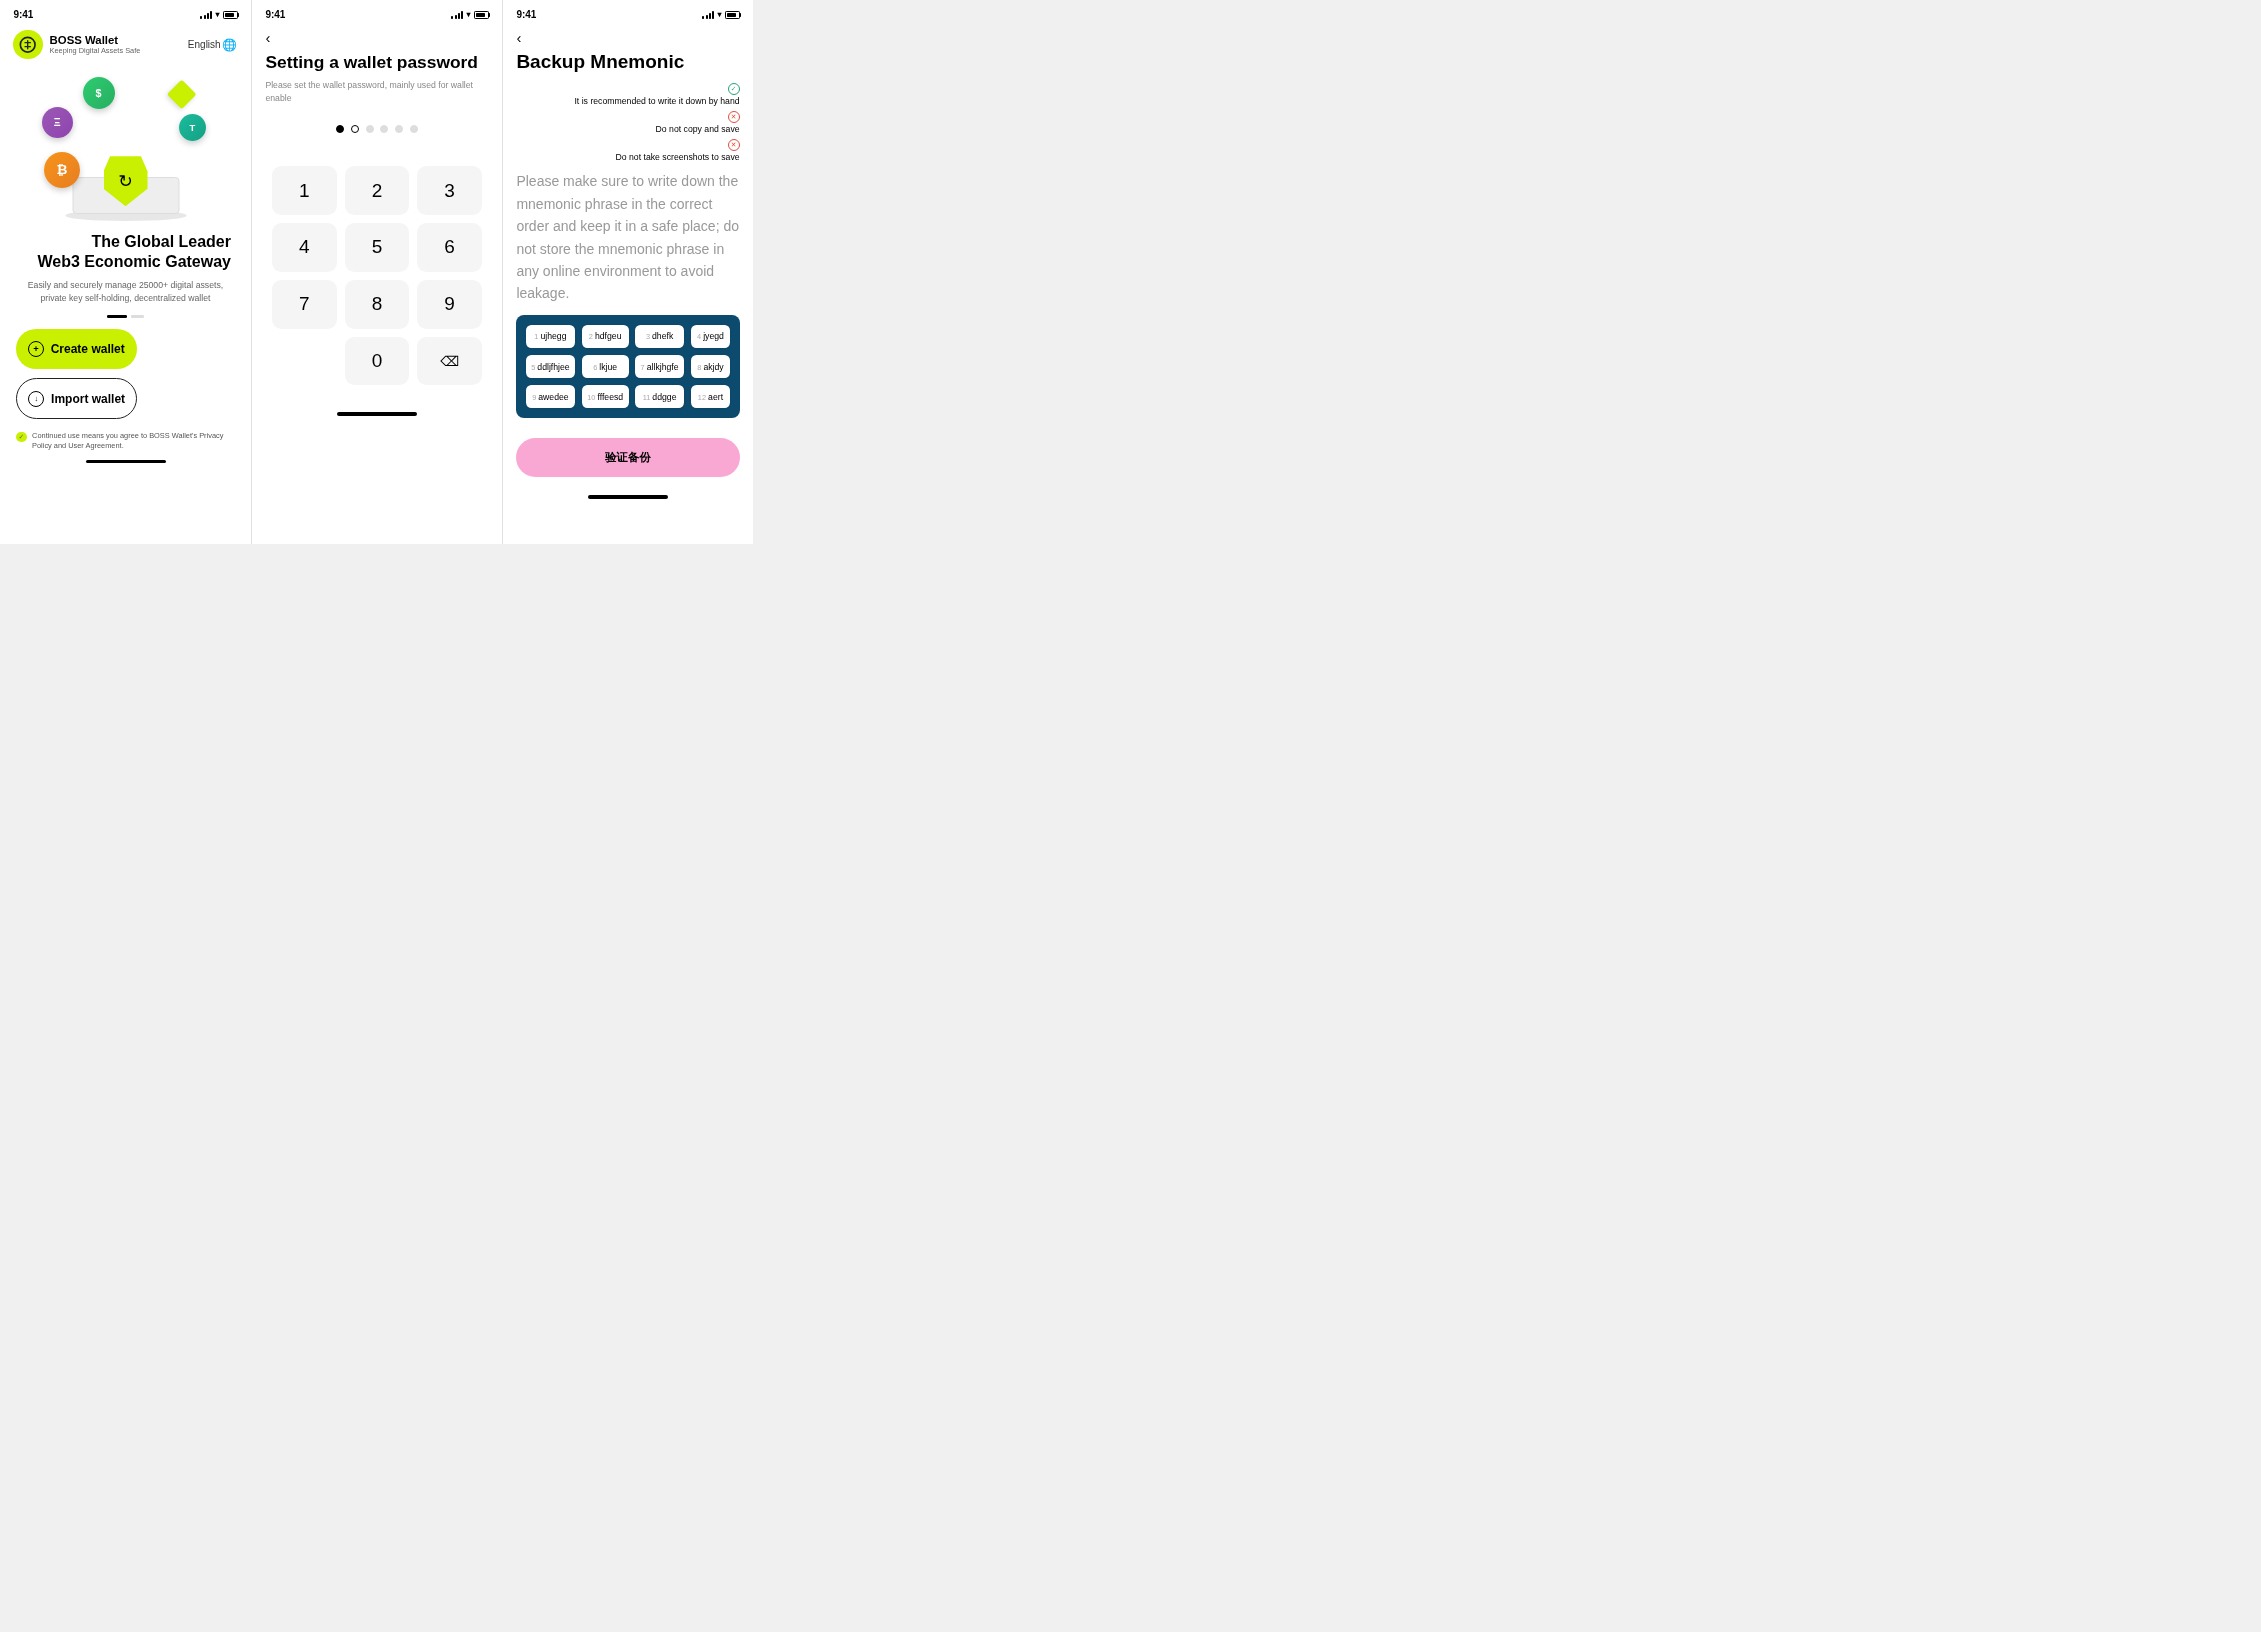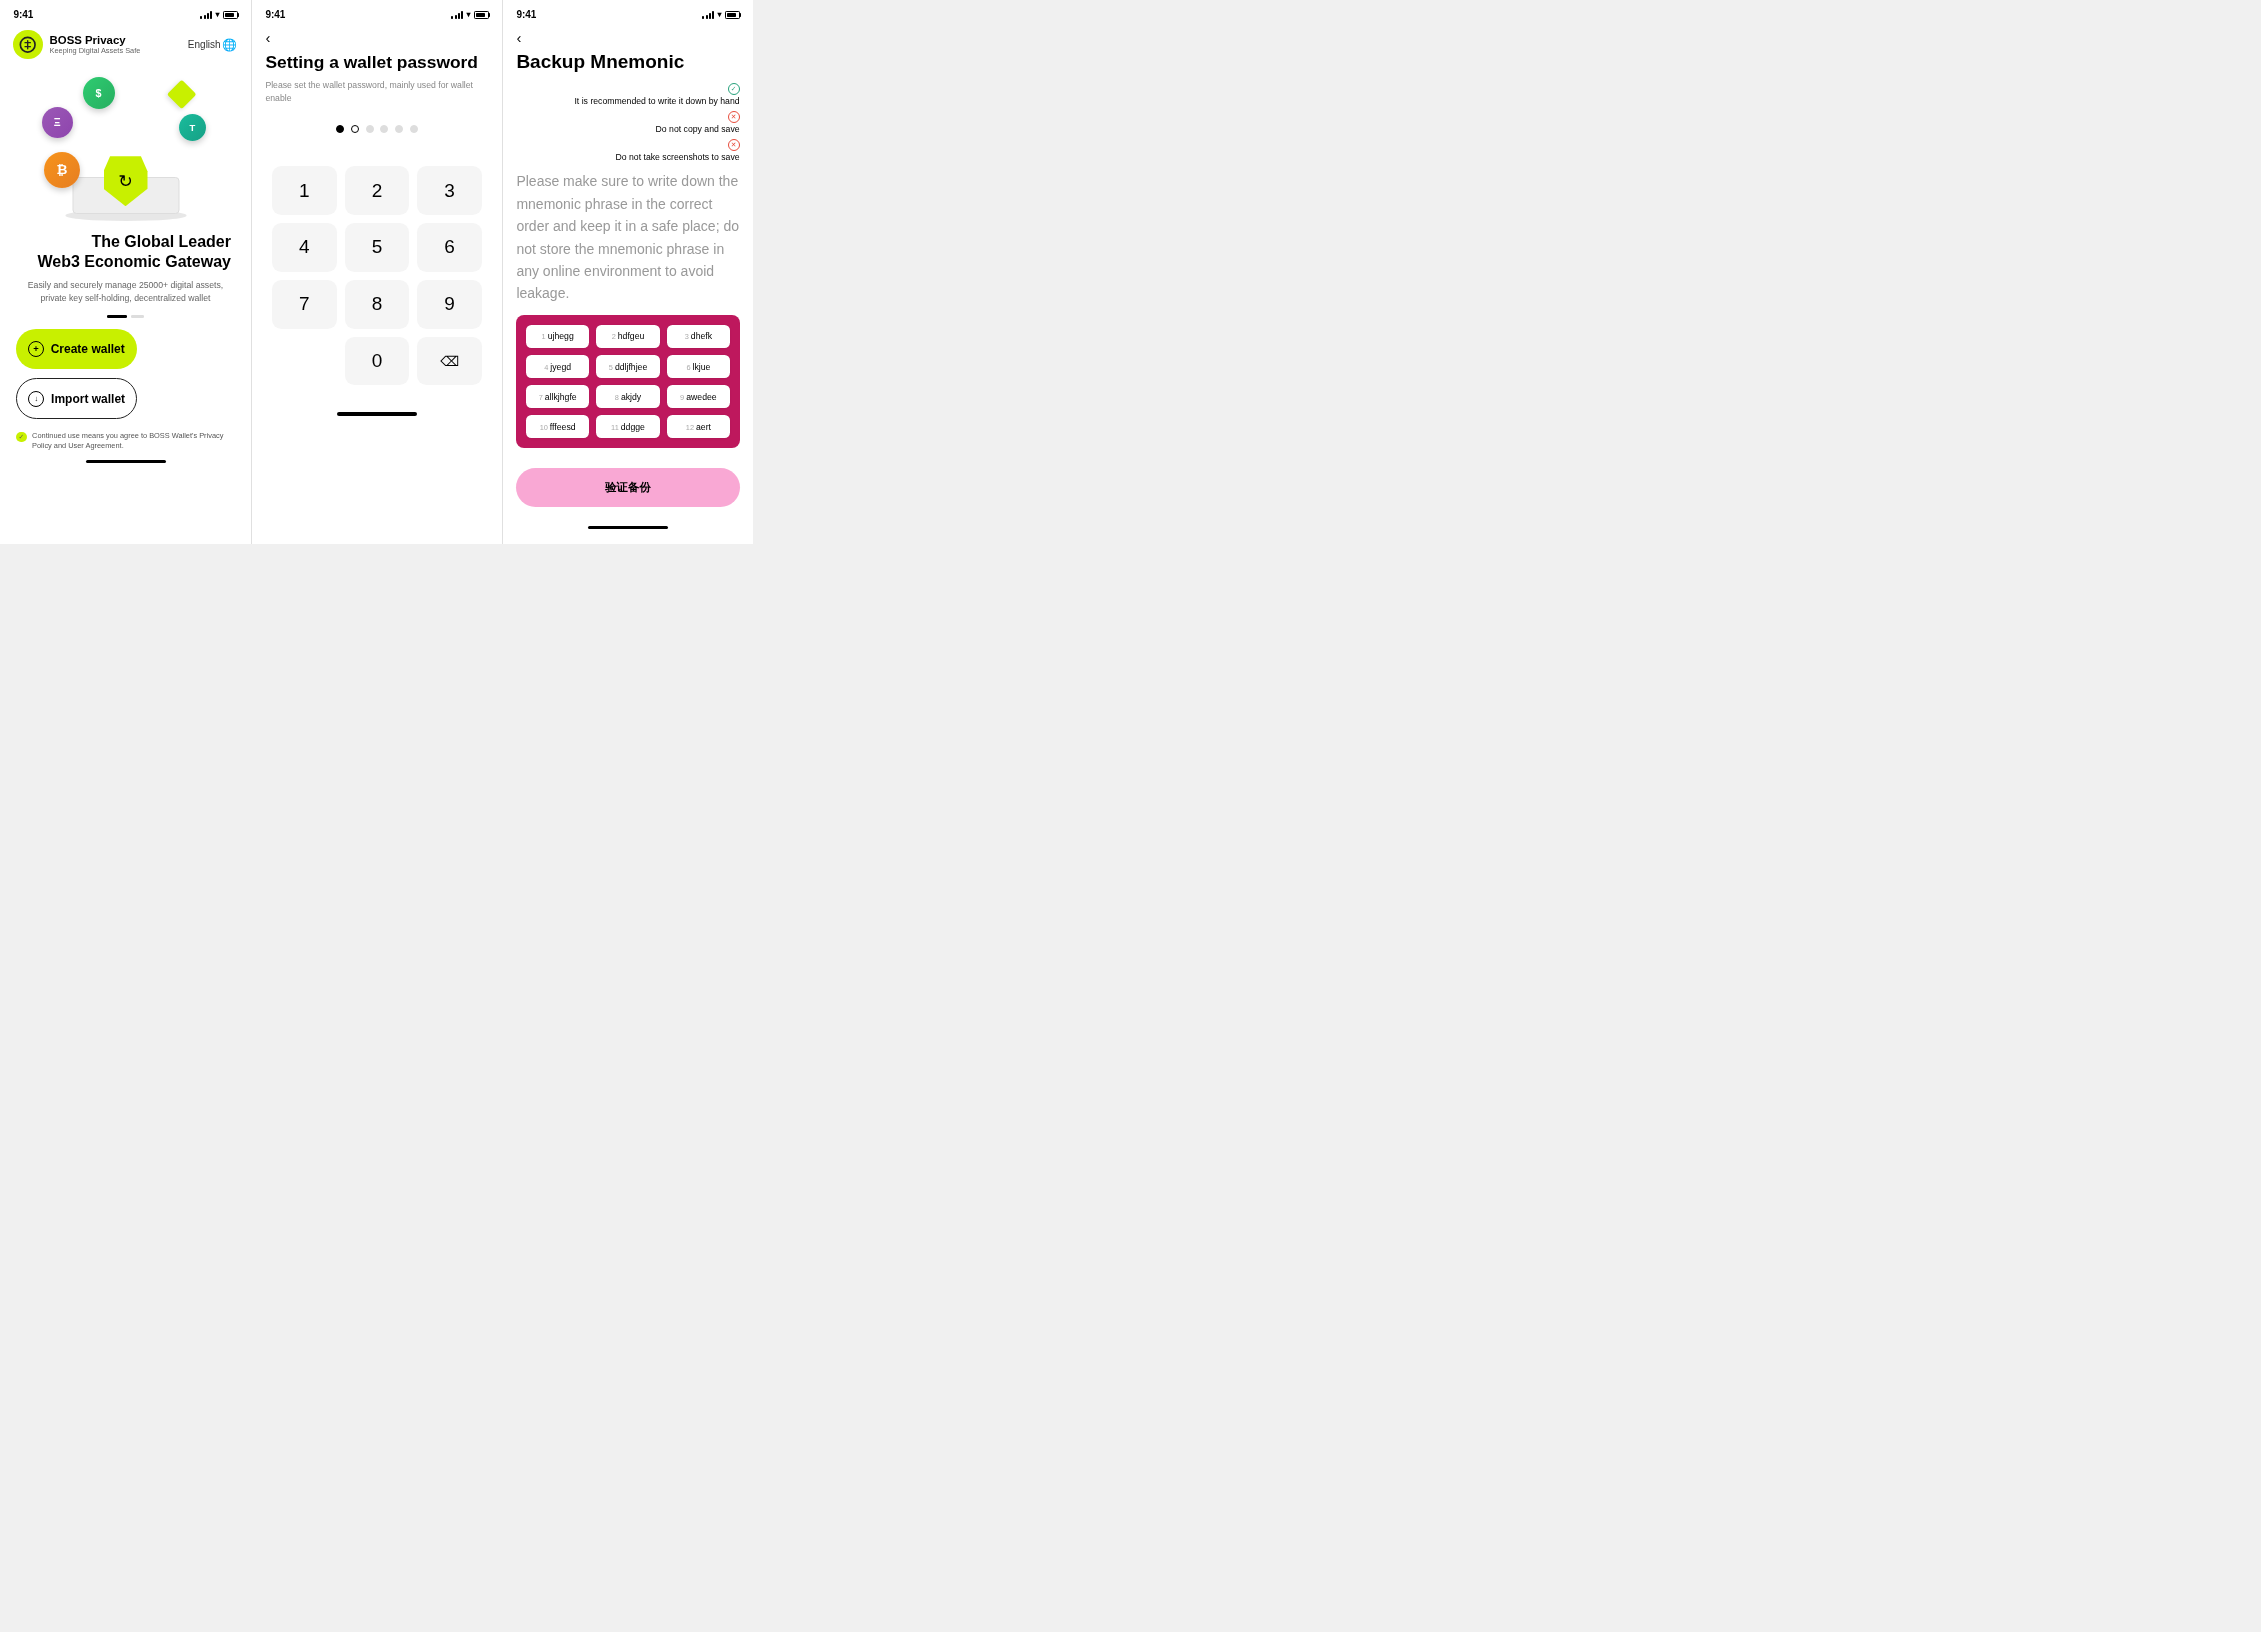--- a/index.html
+++ b/index.html
@@ -263,25 +263,25 @@
       font-size: 6.7px;
       color: #e74c3c;
     }
     .mnemonic-desc {
       font-size: 14px;
       color: #999;
       line-height: 1.6;
       margin: 8px 0 10.7px;
     }
     .mnemonic-grid {
-      background: #be185d;
+      background: #0c4a6e;
       border-radius: 8px;
       padding: 9.4px;
       display: grid;
-      grid-template-columns: repeat(3, 1fr);
+      grid-template-columns: repeat(4, 1fr);
       gap: 6.7px;
       margin-bottom: 20px;
     }
     .mnemonic-cell {
       background: #fff;
       border-radius: 5.4px;
       padding: 6.7px 5.4px;
       font-size: 8.7px;
       text-align: center;
       box-shadow: 0 0.7px 2px rgba(0,0,0,0.08);
@@ -324,21 +324,21 @@
 
   <div class="phone1-header">
     <div class="logo-area">
       <div class="logo-circle">
         <svg width="17.4" height="17.4" viewBox="0 0 26 26">
           <circle cx="13" cy="13" r="11" fill="none" stroke="#222" stroke-width="2.5"></circle>
           <path d="M13 7 L13 19 M9 10 L17 10 M9 16 L17 16" stroke="#222" stroke-width="2" stroke-linecap="round"></path>
         </svg>
       </div>
       <div>
-        <div class="logo-text-main">BOSS Privacy</div>
+        <div class="logo-text-main">BOSS Wallet</div>
         <div class="logo-text-sub">Keeping Digital Assets Safe</div>
       </div>
     </div>
     <div class="lang-selector">
       <span>English</span>
       <span class="globe-icon">🌐</span>
     </div>
   </div>
 
   <div class="hero-image">

